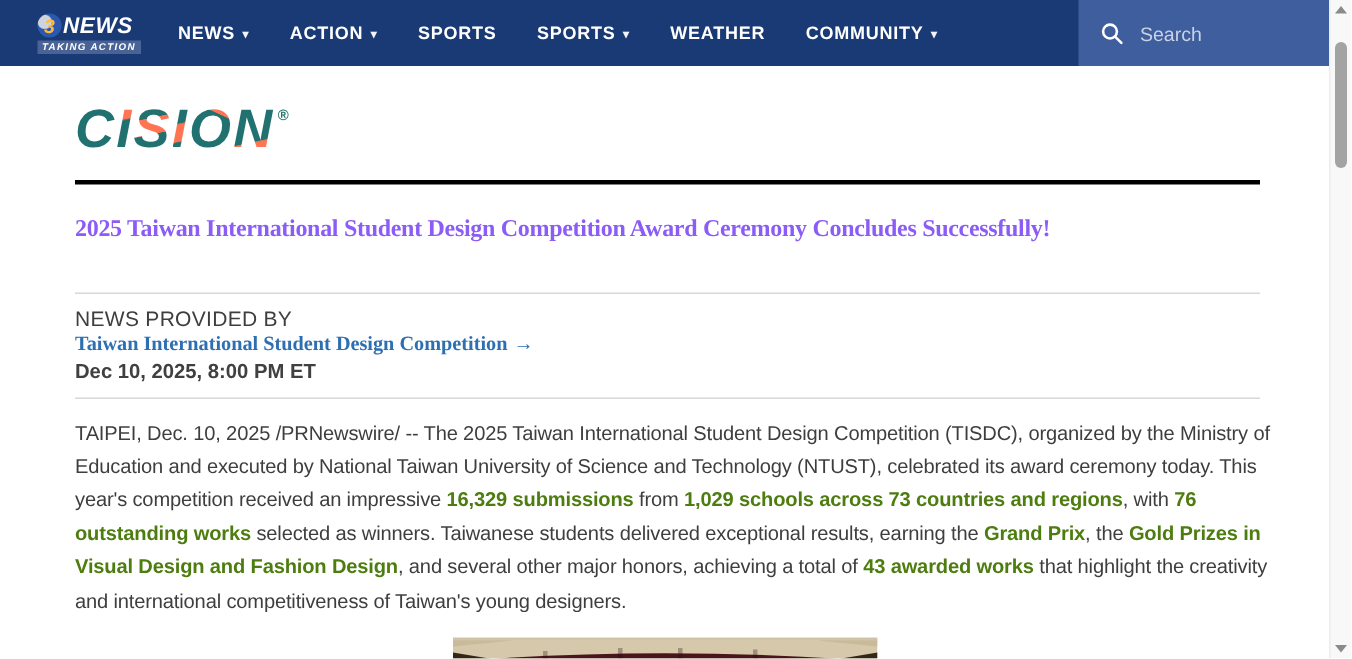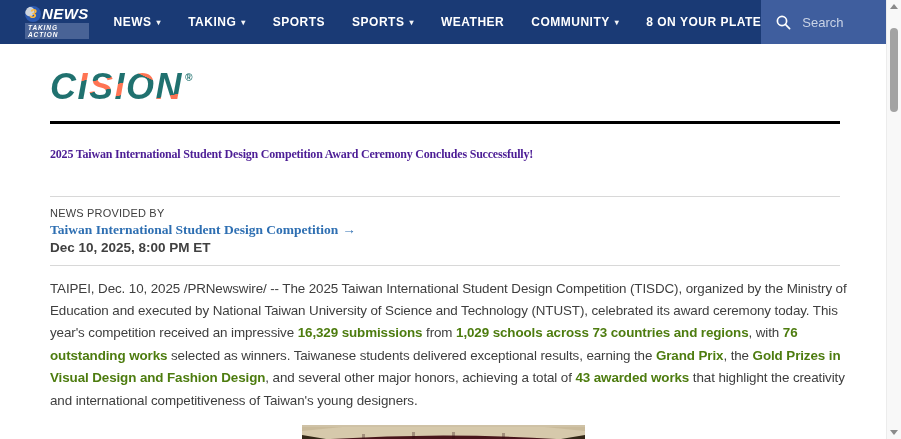--- a/index.html
+++ b/index.html
@@ -58,26 +58,26 @@
     .cl2 { background-image:linear-gradient(168deg,#20716f 0 34%,#ff7453 35% 58%,#20716f 59%); }
     .cl3 { background-image:linear-gradient(168deg,#20716f 0 42%,#ff7453 43% 70%,#20716f 71%); }
     .cl4 { background-image:linear-gradient(205deg,#ff7453 0 28%,#20716f 29%); }
     .cl5 { background-image:linear-gradient(348deg,#ff7453 0 30%,#20716f 31%); }
   }
   .reg { color:#20716f; font-size:10px; vertical-align:18px; font-weight:700; margin-left:2px; }
   .brand-sub { color:#1e6f6d; font-weight:700; font-size:13px; margin-top:2px; }
 
   .black-rule { height:2.5px; background:#000; margin-top:16px; width:790px; }
   .headline {
-    font-family:"Liberation Serif", serif; font-weight:700; font-size:12px;
-    line-height:28px; color:#4c1d95; margin-top:16px; width:800px; letter-spacing:-.2px;
+    font-family:"Liberation Serif", serif; font-weight:700; font-size:16px;
+    line-height:28px; color:#8b5cf6; margin-top:16px; width:800px; letter-spacing:-.2px;
   }
   .hr { height:1px; background:#d8d8d8; margin-top:28px; width:790px; }
   .hr.tight { margin-top:9px; }
-  .provided-label { margin-top:9px; font-size:11px; color:#3e3e3e; letter-spacing:.2px; line-height:14px; }
+  .provided-label { margin-top:9px; font-size:14px; color:#3e3e3e; letter-spacing:.2px; line-height:14px; }
   .source-link {
     display:inline-block; margin-top:2px; font-size:13.5px; font-weight:700;
     color:#2e6fb2; text-decoration:none; cursor:pointer; line-height:16px;font-family:Liberation Serif, serif;
   }
   .source-link .arrow { margin-left:4px; font-weight:400; }
   .pub-date { margin-top:2px; font-size:13.5px; font-weight:700; color:#404040; line-height:16px; }
   .body-text {
     margin-top:12px; font-size:13.4px; line-height:22.4px; color:#3e3e3e;
     letter-spacing:-.1px; width:802px;
   }
@@ -121,39 +121,36 @@
       </div>
       <span class="logo-tagline">TAKING ACTION</span>
     </div>
 
     <nav class="nav-items">
         <a class="nav-item">
           <span>NEWS</span>
           <span class="caret">▾</span>
         </a>
         <a class="nav-item">
-          <span>TAKING</span>
+          <span>ACTION</span>
           <span class="caret">▾</span>
         </a>
         <a class="nav-item">
           <span>SPORTS</span>
         </a>
         <a class="nav-item">
           <span>SPORTS</span>
           <span class="caret">▾</span>
         </a>
         <a class="nav-item">
           <span>WEATHER</span>
         </a>
         <a class="nav-item">
           <span>COMMUNITY</span>
           <span class="caret">▾</span>
-        </a>
-        <a class="nav-item">
-          <span>8 ON YOUR PLATE</span>
         </a>
       </nav>
 
     <div class="search-box">
       <svg width="17" height="17" viewBox="0 0 17 17">
         <circle cx="7" cy="7" r="4.6" fill="none" stroke="#fff" stroke-width="1.7"></circle>
         <line x1="10.4" y1="10.4" x2="14.6" y2="14.6" stroke="#fff" stroke-width="1.7" stroke-linecap="round"></line>
       </svg>
       <input class="search-input" type="text" placeholder="Search" style="">
     </div>

